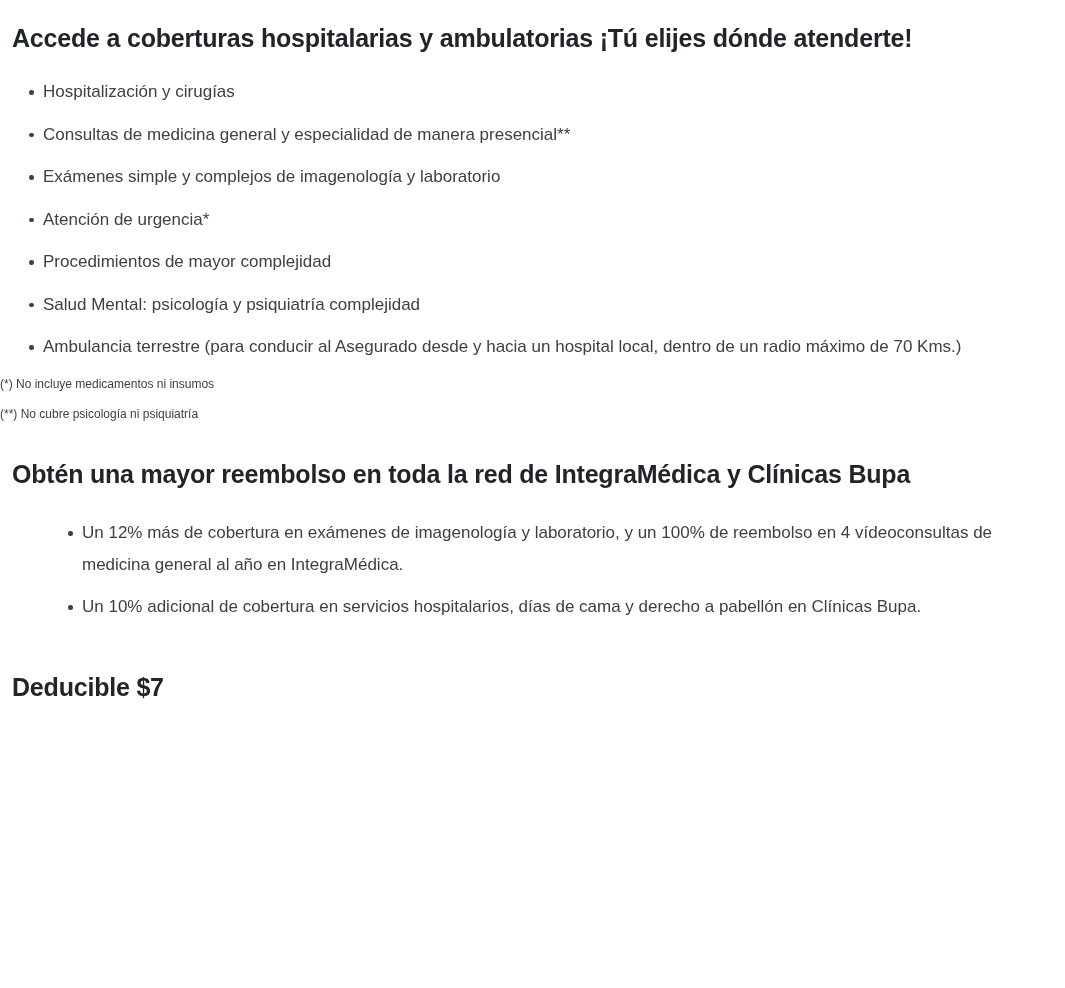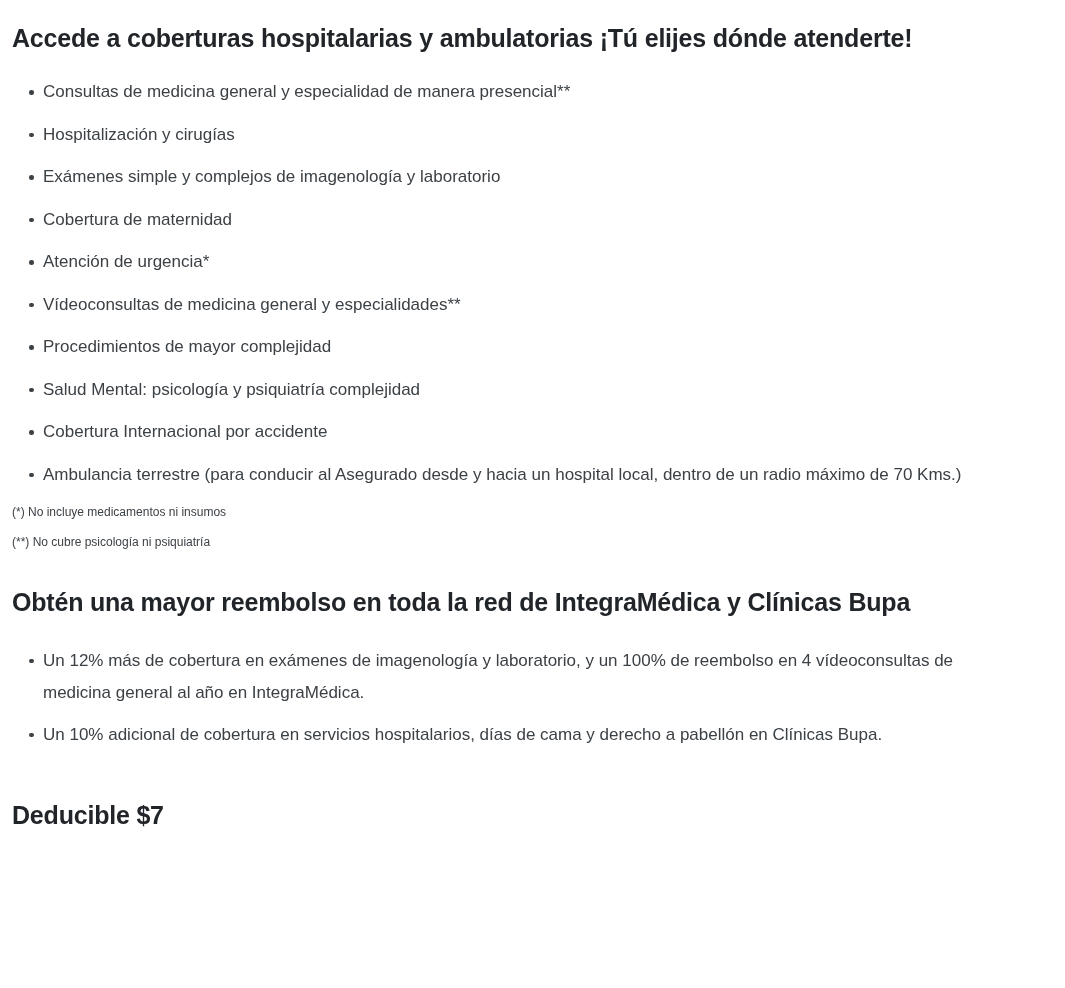--- a/index.html
+++ b/index.html
@@ -41,21 +41,21 @@
   .heading-3 { padding-top: 0; }
 
   
   .bullet-list {
     list-style: none;
     margin: 0;
     padding: 0;
   }
 
   .bullet-list.first  { margin-top: 21px; }
-  .bullet-list.second { margin-top: 26px; }
+  .bullet-list.second { margin-top: 26px; padding-left: 39px; }
 
   .bullet-item {
     position: relative;
     padding-left: 43px;
     padding-right: 0;
     margin: 0;
     color: #3c4146;
     font-size: 17px;
     line-height: 32px;
     max-width: 932px;
@@ -71,50 +71,46 @@
     top: 14px;
     width: 4.5px;
     height: 4.5px;
     border-radius: 50%;
     background: #3c4146;
   }
 
   
   .footnotes {
     margin-top: 13px;
-    padding-left: 12px;
   }
   .footnote {
     font-size: 12px;
     line-height: 16px;
     color: #3c4146;
     margin: 0 0 14px 0;
   }
   .footnote:last-child { margin-bottom: 0; }
 
   .spacer-before-h2 { height: 36px; }
   .spacer-before-h3 { height: 38px; }
 </style>
 </head>
 <body>
 
 <div class="page">
 
   <h2 class="section-heading heading-1">Accede a coberturas hospitalarias y ambulatorias ¡Tú elijes dónde atenderte!</h2>
 
   <ul class="bullet-list first">
+    <li class="bullet-item">Hospitalización y cirugías</li>
     <li class="bullet-item">Consultas de medicina general y especialidad de manera presencial**</li>
-    <li class="bullet-item">Hospitalización y cirugías</li>
     <li class="bullet-item">Exámenes simple y complejos de imagenología y laboratorio</li>
-    <li class="bullet-item">Cobertura de maternidad</li>
     <li class="bullet-item">Atención de urgencia*</li>
-    <li class="bullet-item">Vídeoconsultas de medicina general y especialidades**</li>
     <li class="bullet-item">Procedimientos de mayor complejidad</li>
     <li class="bullet-item">Salud Mental: psicología y psiquiatría complejidad</li>
-    <li class="bullet-item">Cobertura Internacional por accidente</li>
     <li class="bullet-item">Ambulancia terrestre (para conducir al Asegurado desde y hacia un hospital local, dentro de un radio máximo de 70 Kms.)</li>
   </ul>
 
   <div class="footnotes">
     <p class="footnote">(*) No incluye medicamentos ni insumos</p>
     <p class="footnote">(**) No cubre psicología ni psiquiatría</p>
   </div>
 
   <div class="spacer-before-h2"></div>
 

